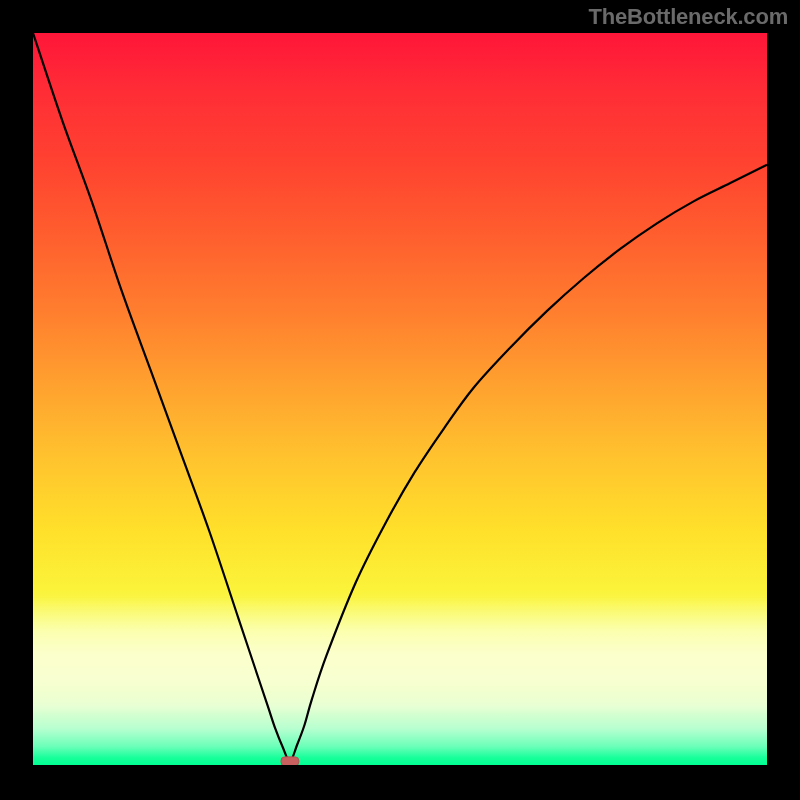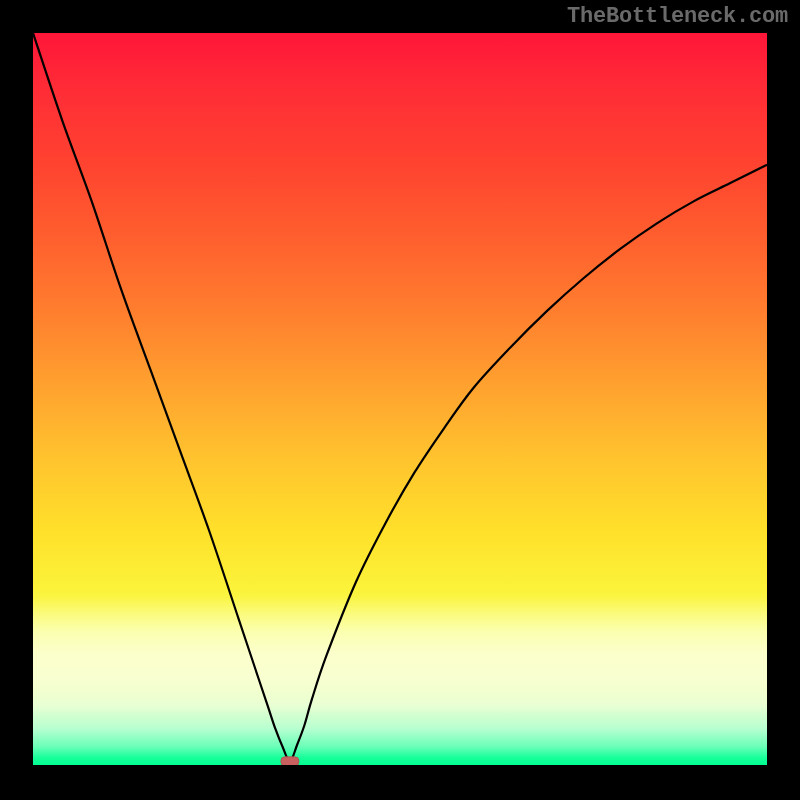--- a/index.html
+++ b/index.html
@@ -7,21 +7,21 @@
   .container {
     width: 800px;
     height: 800px;
     position: relative;
     background: #000;
   }
   .watermark {
     position: absolute;
     top: 4px;
     right: 12px;
-    font-family: Liberation Mono, monospace;
+    font-family: Liberation Sans, sans-serif;
     font-size: 22px;
     font-weight: 600;
     color: #6a6a6a;
     z-index: 10;
     letter-spacing: -0.2px;
   }
   .plot-area {
     position: absolute;
     left: 33px;
     top: 33px;

